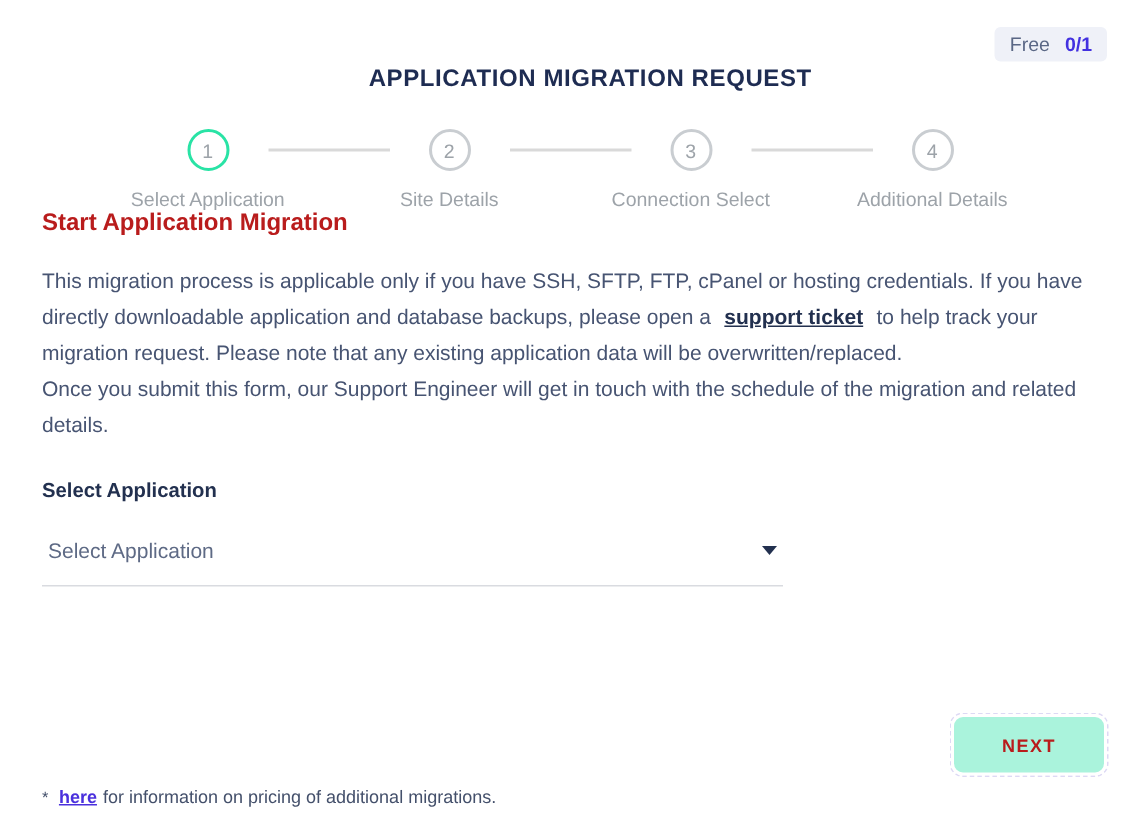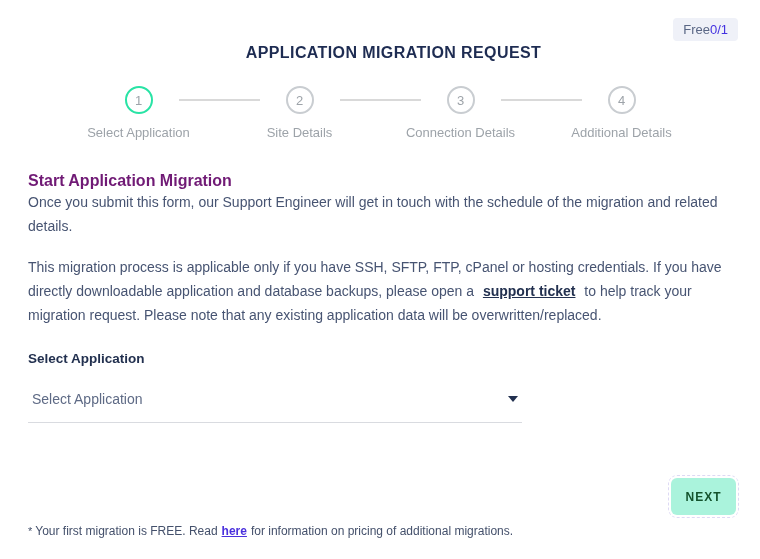--- a/index.html
+++ b/index.html
@@ -21,22 +21,22 @@
     right: 22px;
     background: #eff1f8;
     border-radius: 4px;
     padding: 4px 10px;
     font-size: 13px;
     color: #5a6785;
     display: flex;
     align-items: center;
   }
   .badge .count {
-    margin-left: 0;
-    font-weight: 400;
+    margin-left: 10px;
+    font-weight: 700;
     color: #4331e0;
   }
 
   
   .title {
     margin-top: 44px;
     text-align: center;
     font-size: 16px;
     font-weight: 700;
     letter-spacing: 0.4px;
@@ -81,24 +81,23 @@
     top: 13px;
     left: calc(50% + 40px);
     width: 81px;
     height: 2px;
     background: #d9d9d9;
   }
 
   
   .content { margin: 0 28px; }
   .heading {
-    margin-top: 32px;
     font-size: 16px;
     font-weight: 700;
-    color: #701a75;
+    color: #b91c1c;
   }
   .body-text {
     margin-top: 17px;
     font-size: 14px;
     line-height: 24px;
     color: #475472;
     max-width: 706px;
   }
   .body-text.follow { margin-top: 0; }
   .support-link {
@@ -139,24 +138,24 @@
     border-left: 5px solid transparent;
     border-right: 5px solid transparent;
     border-top: 6px solid #22304f;
   }
 
   
   .next-btn {
     position: absolute;
     right: 24px;
     top: 478px;
-    width: 65px;
+    width: 100px;
     height: 37px;
     background: #aaf3dc;
-    color: #14532d;
+    color: #b91c1c;
     border: none;
     border-radius: 6px;
     font-family: inherit;
     font-size: 12px;
     font-weight: 700;
     letter-spacing: 1px;
     cursor: pointer;
     outline: 1px dashed #ddd9f4;
     outline-offset: 2px;
   }
@@ -204,52 +203,51 @@
       <div class="circle">
         <span>2</span>
       </div>
       <div class="step-label">Site Details</div>
       <div class="connector"></div>
     </div>
     <div class="step">
       <div class="circle">
         <span>3</span>
       </div>
-      <div class="step-label">Connection Details</div>
+      <div class="step-label">Connection Select</div>
       <div class="connector"></div>
     </div>
     <div class="step">
       <div class="circle">
         <span>4</span>
       </div>
       <div class="step-label">Additional Details</div>
     </div>
   </div>
 
   <div class="content">
     <h2 class="heading">Start Application Migration</h2>
 
-    <p class="body-text follow">Once you submit this form, our Support Engineer will get in touch with the schedule of the migration and related details.</p>
     <p class="body-text">
       <span>This migration process is applicable only if you have SSH, SFTP, FTP, cPanel or hosting credentials. If you have directly downloadable application and database backups, please open a</span>
       <a class="support-link">support ticket</a>
       <span>to help track your migration request. Please note that any existing application data will be overwritten/replaced.</span>
     </p>
+    <p class="body-text follow">Once you submit this form, our Support Engineer will get in touch with the schedule of the migration and related details.</p>
 
 
     <div class="field-label">Select Application</div>
 
     <div class="dropdown">
       <span class="dropdown-value">Select Application</span>
       <span class="caret"></span>
     </div>
   </div>
 
   <button class="next-btn">NEXT</button>
 
   <div class="footer">
     <span class="asterisk">*</span>
-    <span>Your first migration is FREE. Read</span>
     <a class="footer-link">here</a>
     <span>for information on pricing of additional migrations.</span>
   </div>
 
 </div>
 
 </body></html>

